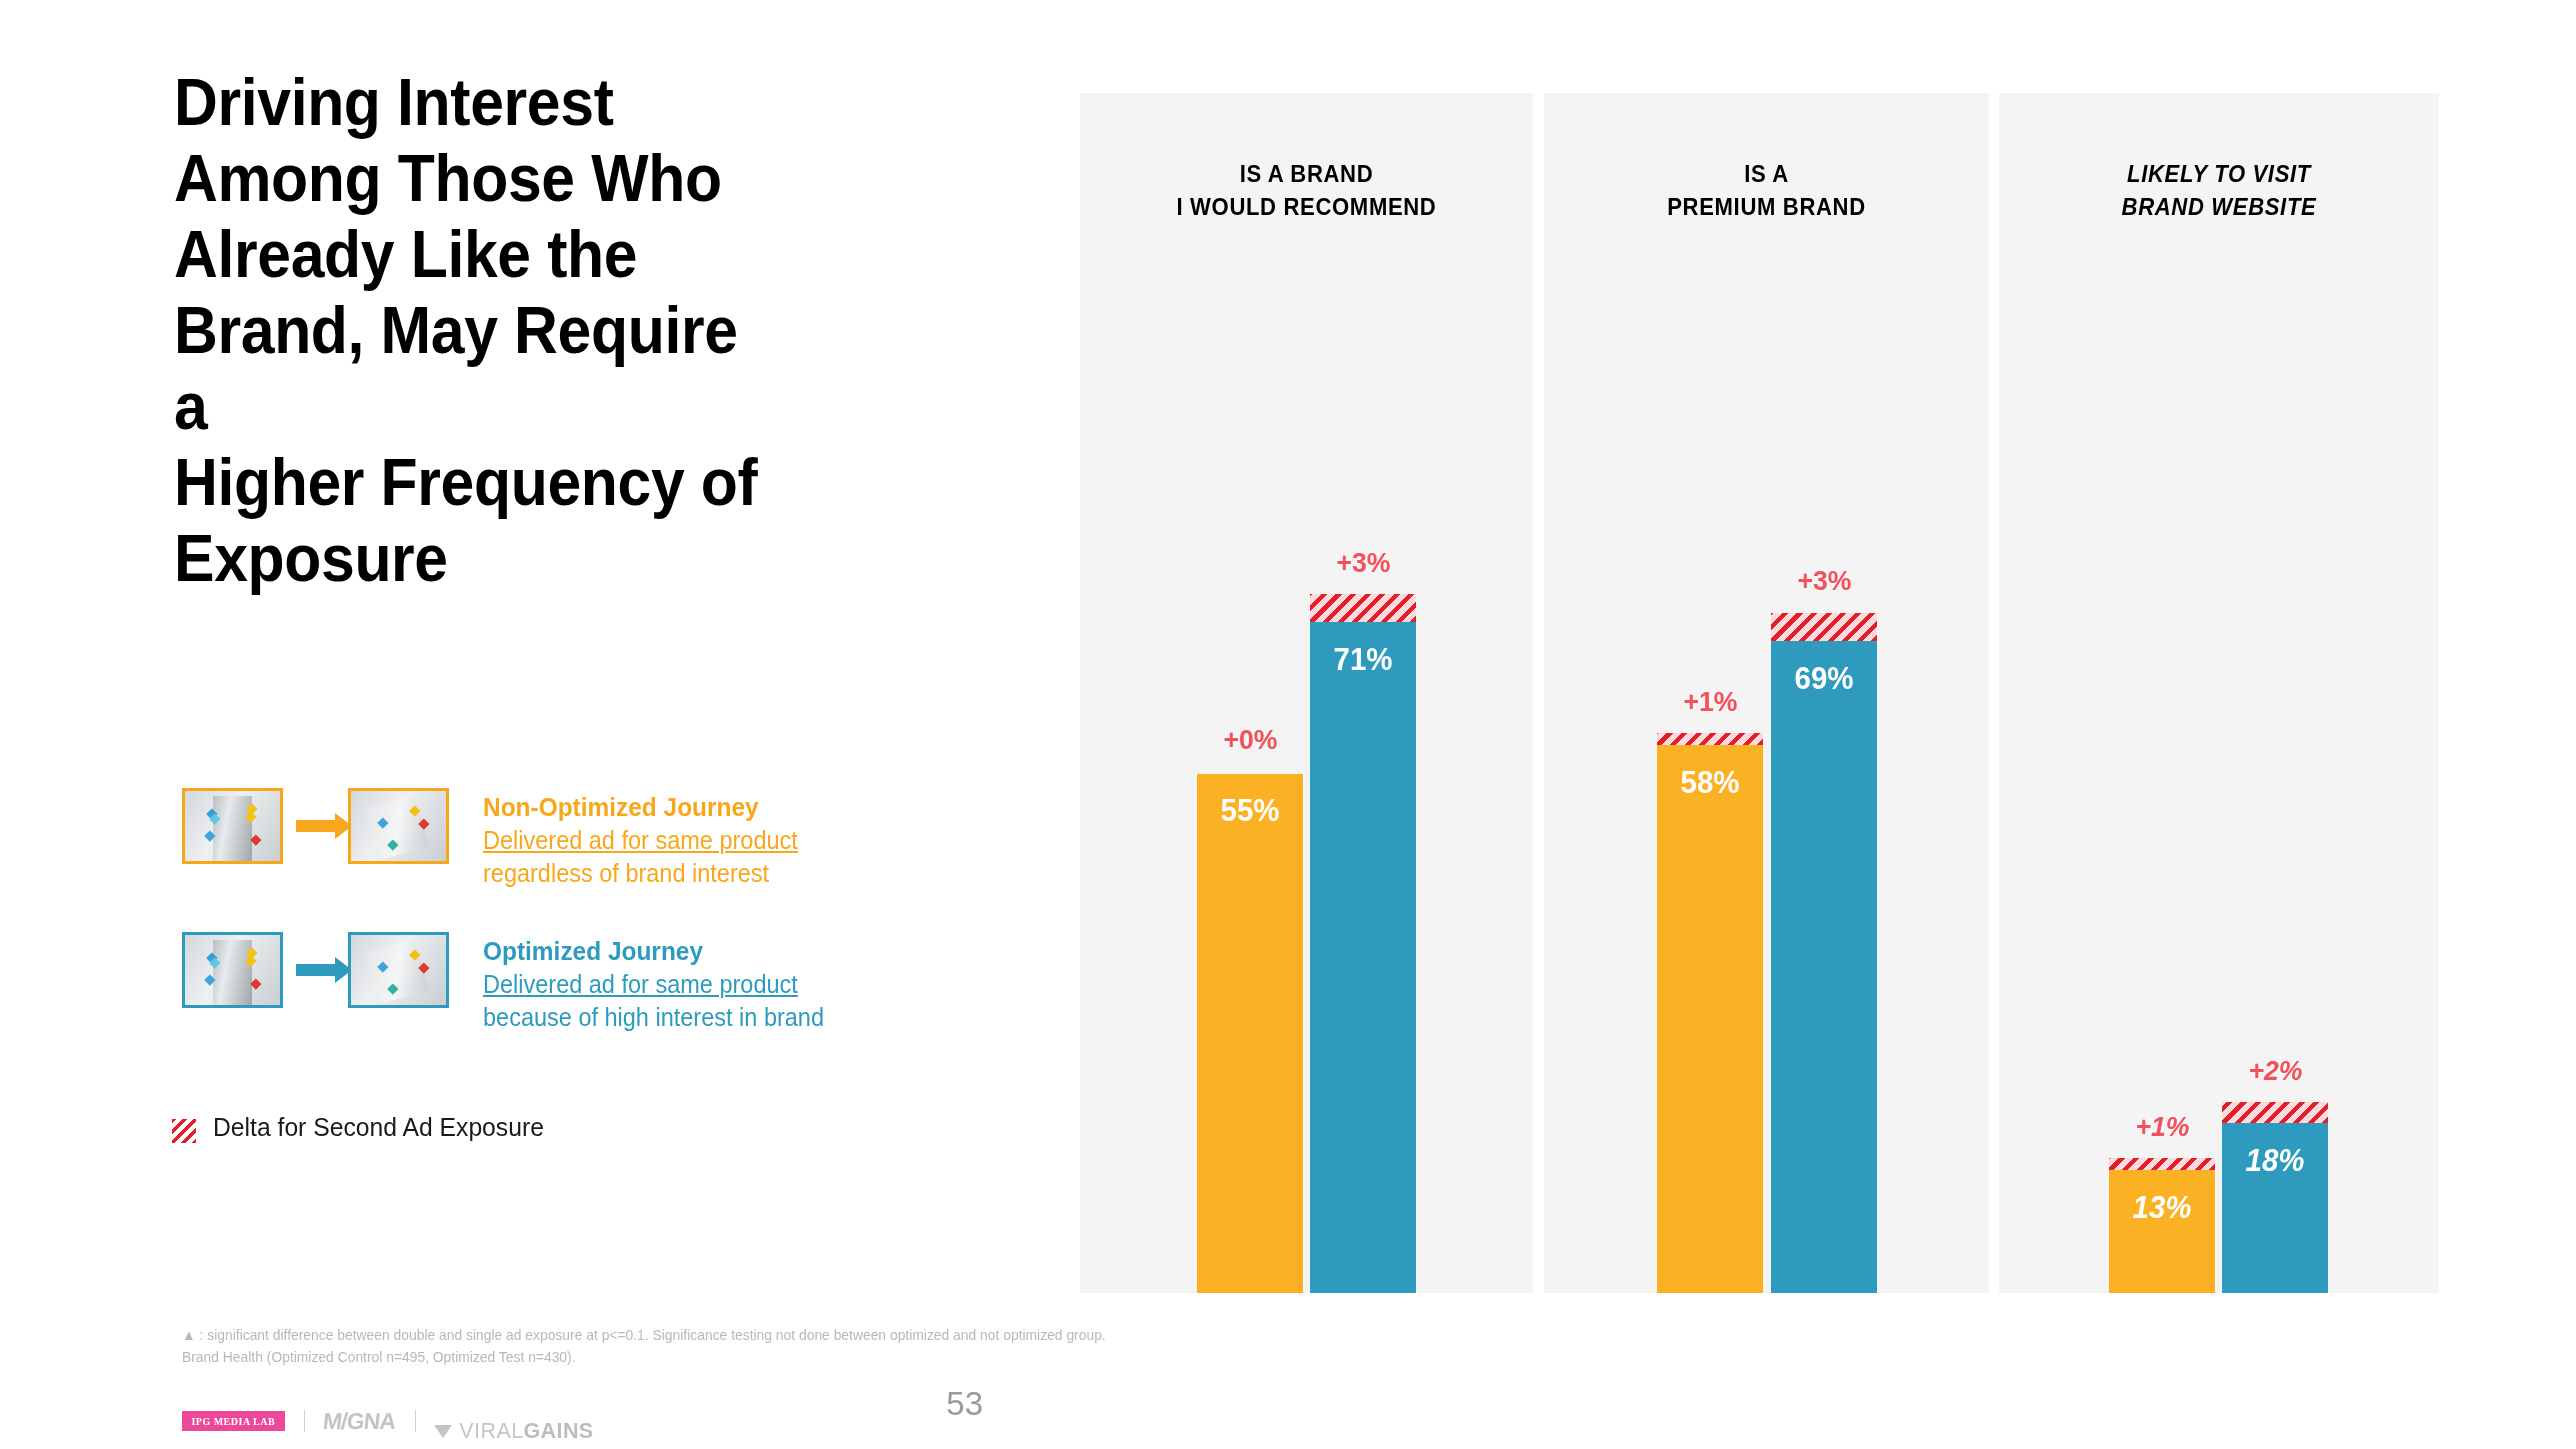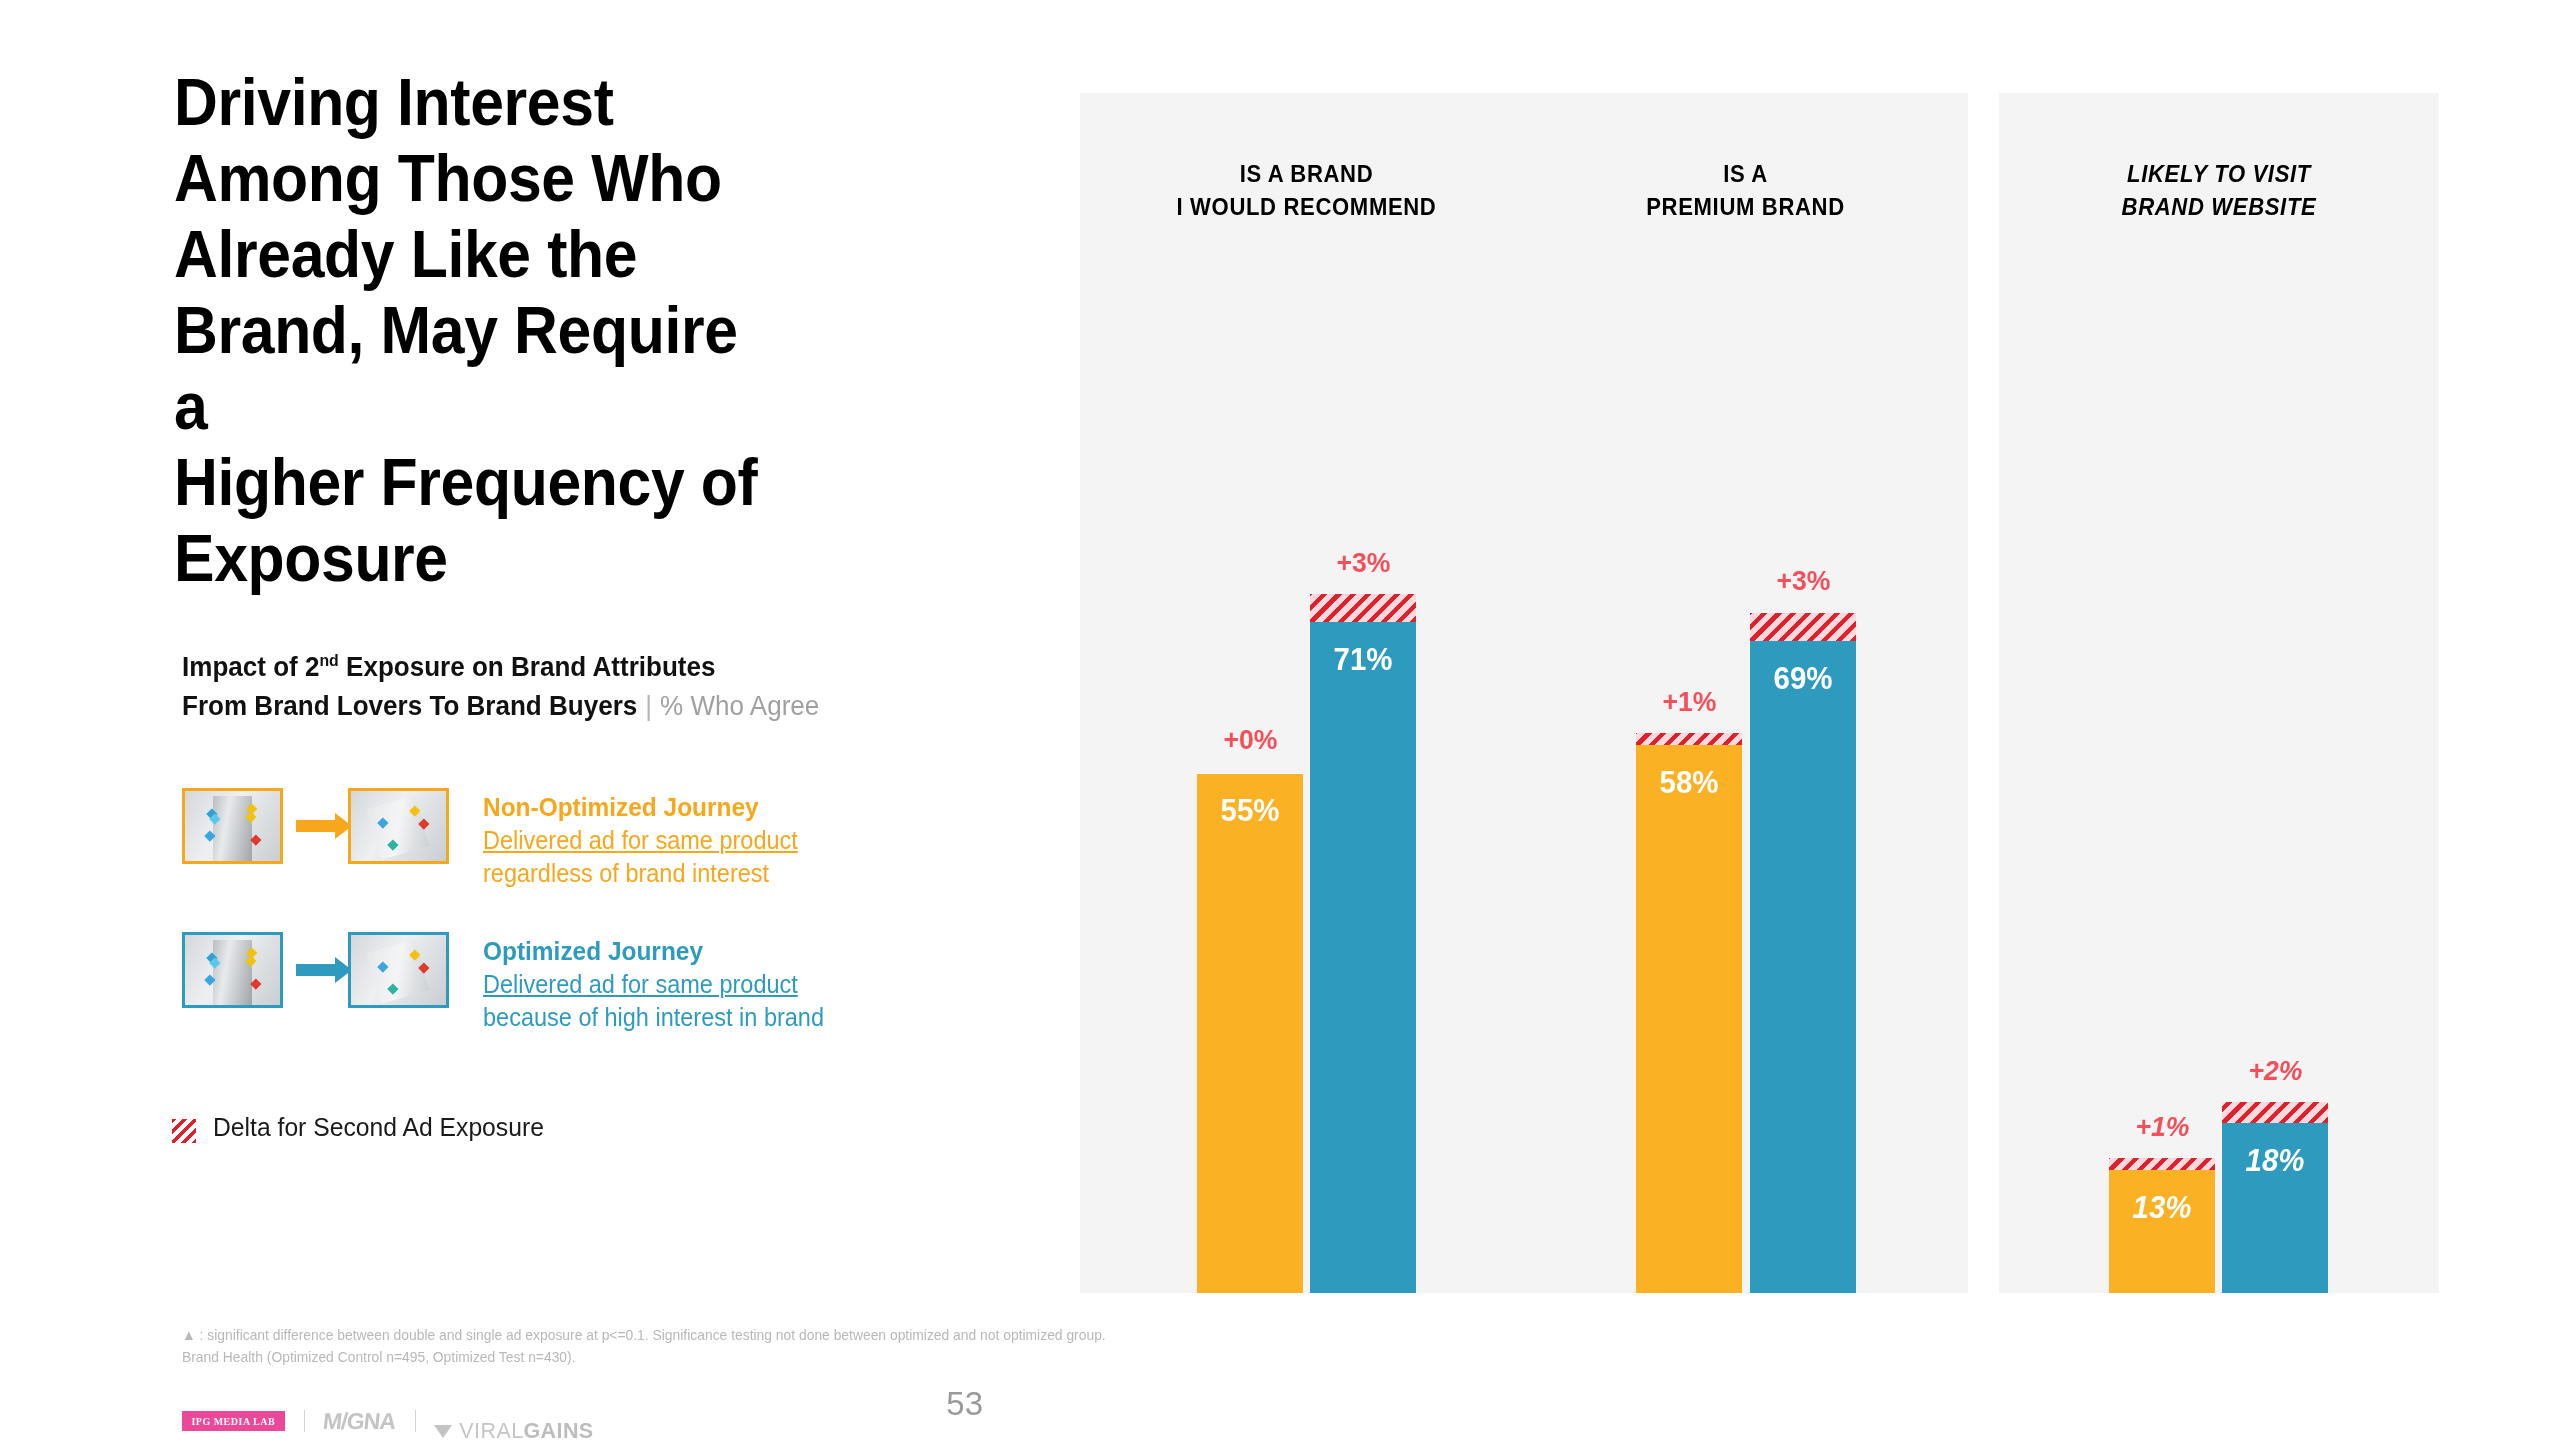--- a/index.html
+++ b/index.html
@@ -284,21 +284,21 @@
     width: 1358px;
     height: 1200px;
   }
   .panel {
     position: absolute;
     top: 0;
     height: 1200px;
     background: #F4F4F4;
   }
   #panel-0 { left: 0px;    width: 453px; }
-  #panel-1 { left: 443px;  width: 445px; }
+  #panel-1 { left: 464px;  width: 445px; }
   #panel-2 { left: 919px; width: 440px; font-style: italic; }
 
   .panel-header {
     position: absolute;
     top: 64px;
     left: 0; right: 0;
     text-align: center;
     font-family: "Liberation Sans Narrow", "Liberation Sans", sans-serif;
     font-weight: 700;
     font-size: 24px;
@@ -389,24 +389,20 @@
 
 <div id="left-col">
 
   <div id="page-title">Driving Interest
 Among Those Who
 Already Like the
 Brand, May Require a
 Higher Frequency of
 Exposure</div>
 
-  <div id="subtitle-block">
-    <div class="sub-line"><span>Impact of 2</span><sup>nd</sup><span> Exposure on Brand Attributes</span></div>
-    <div class="sub-line"><span>From Brand Lovers To Brand Buyers</span><span class="sub-divider">|</span><span class="sub-grey">% Who Agree</span></div>
-  </div>
 
   <div class="journey-row" id="journey-nonopt">
     <div class="thumb">
       <div class="art-bag"></div>
       <div class="dot" style="left:20.6px;top:41px;background:#3aa6dd;"></div>
       <div class="dot" style="left:67px;top:45px;background:#e03a2f;"></div>
       <div class="dot" style="left:26px;top:24px;background:#5ac8e8;"></div>
       <div class="dot" style="left:62px;top:22px;background:#f2c20e;"></div>
     </div>
     <div class="arrow-wrap">

